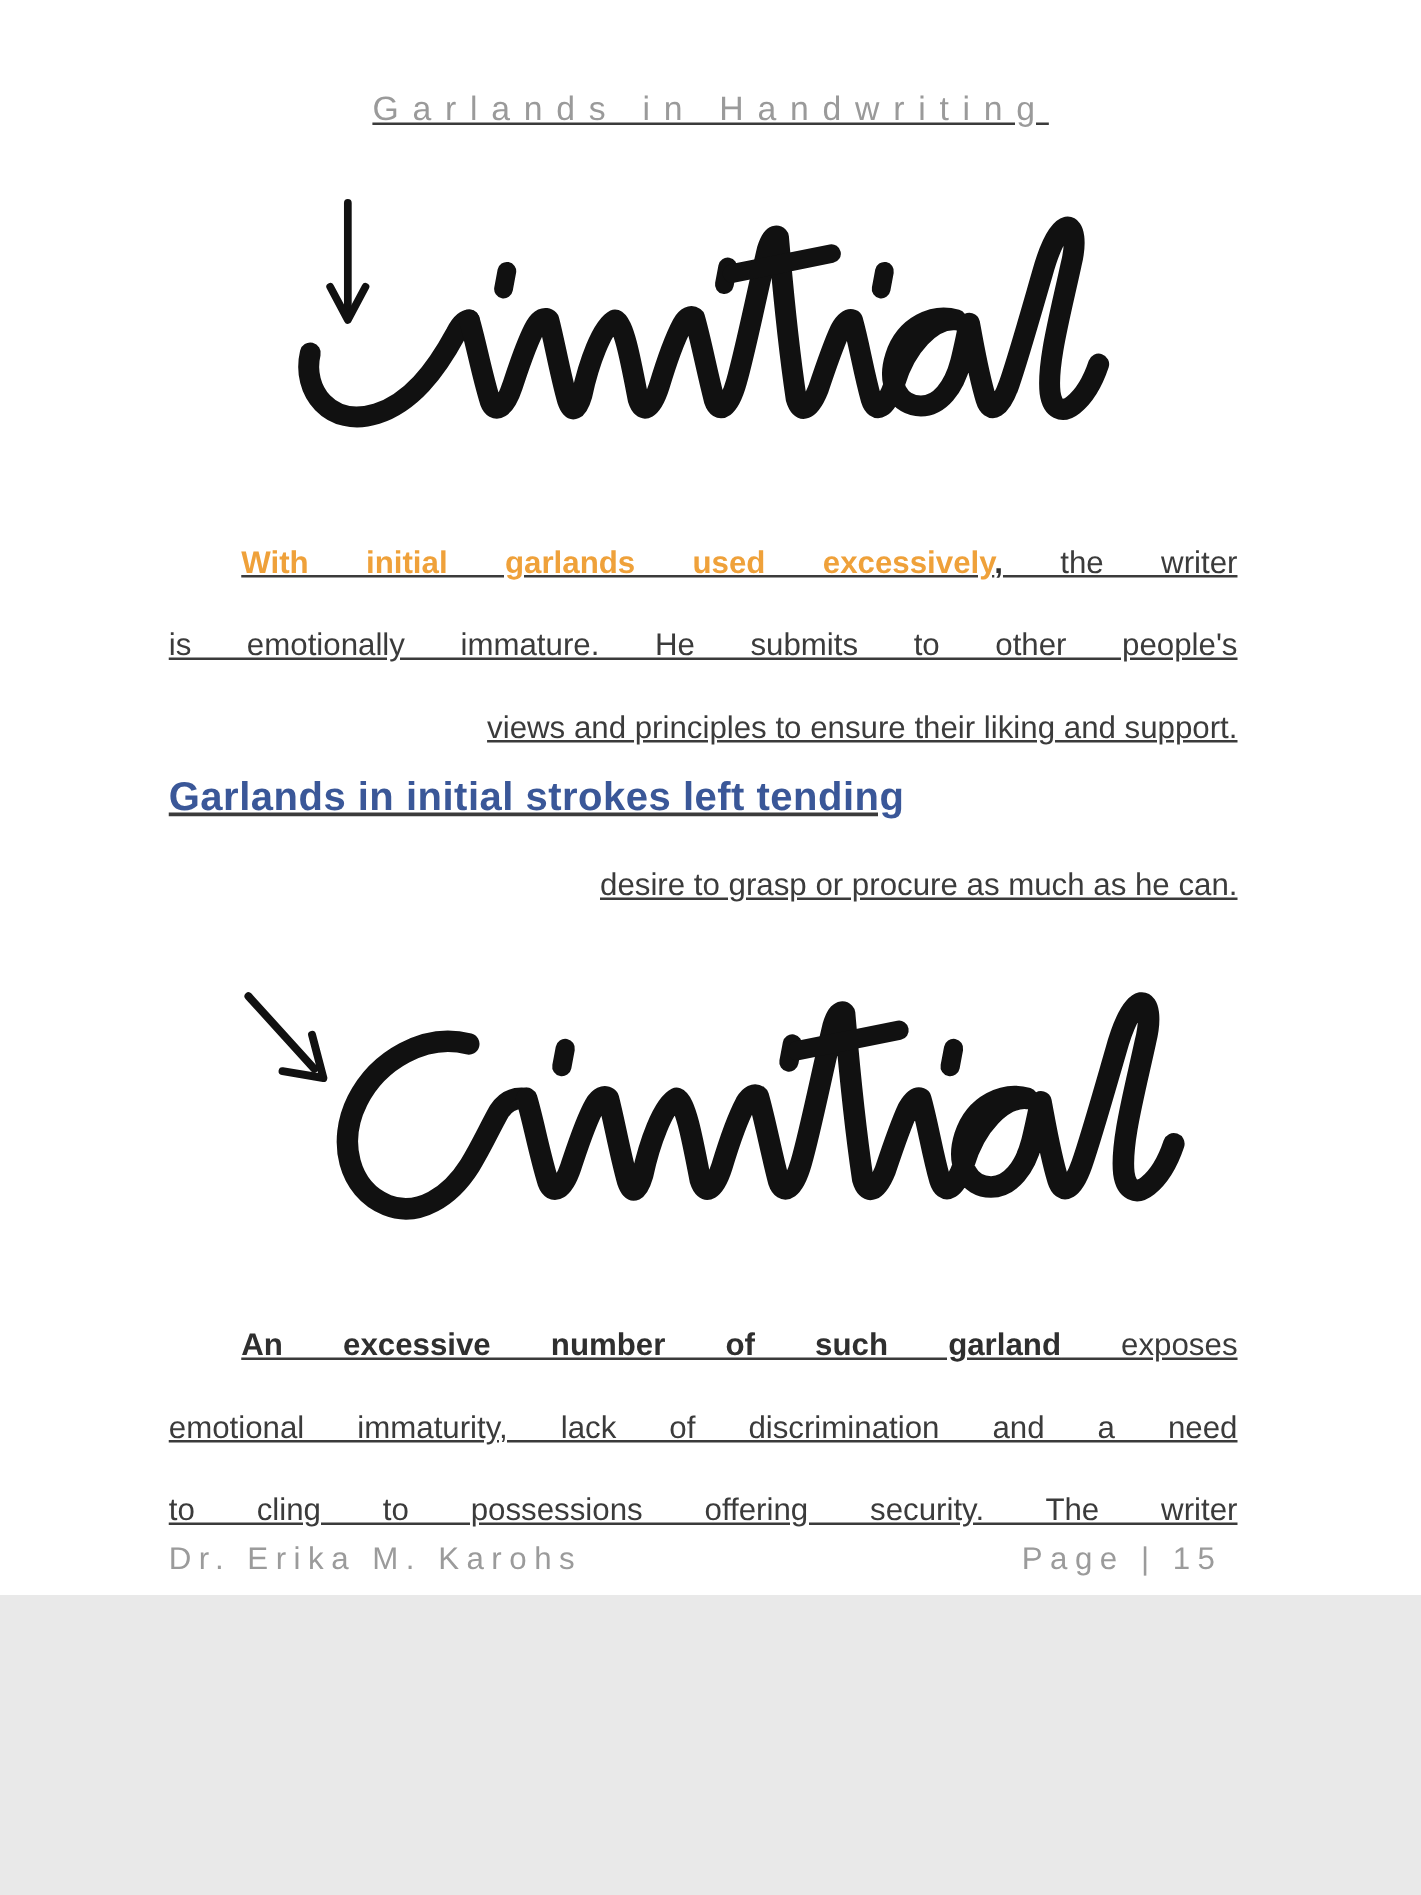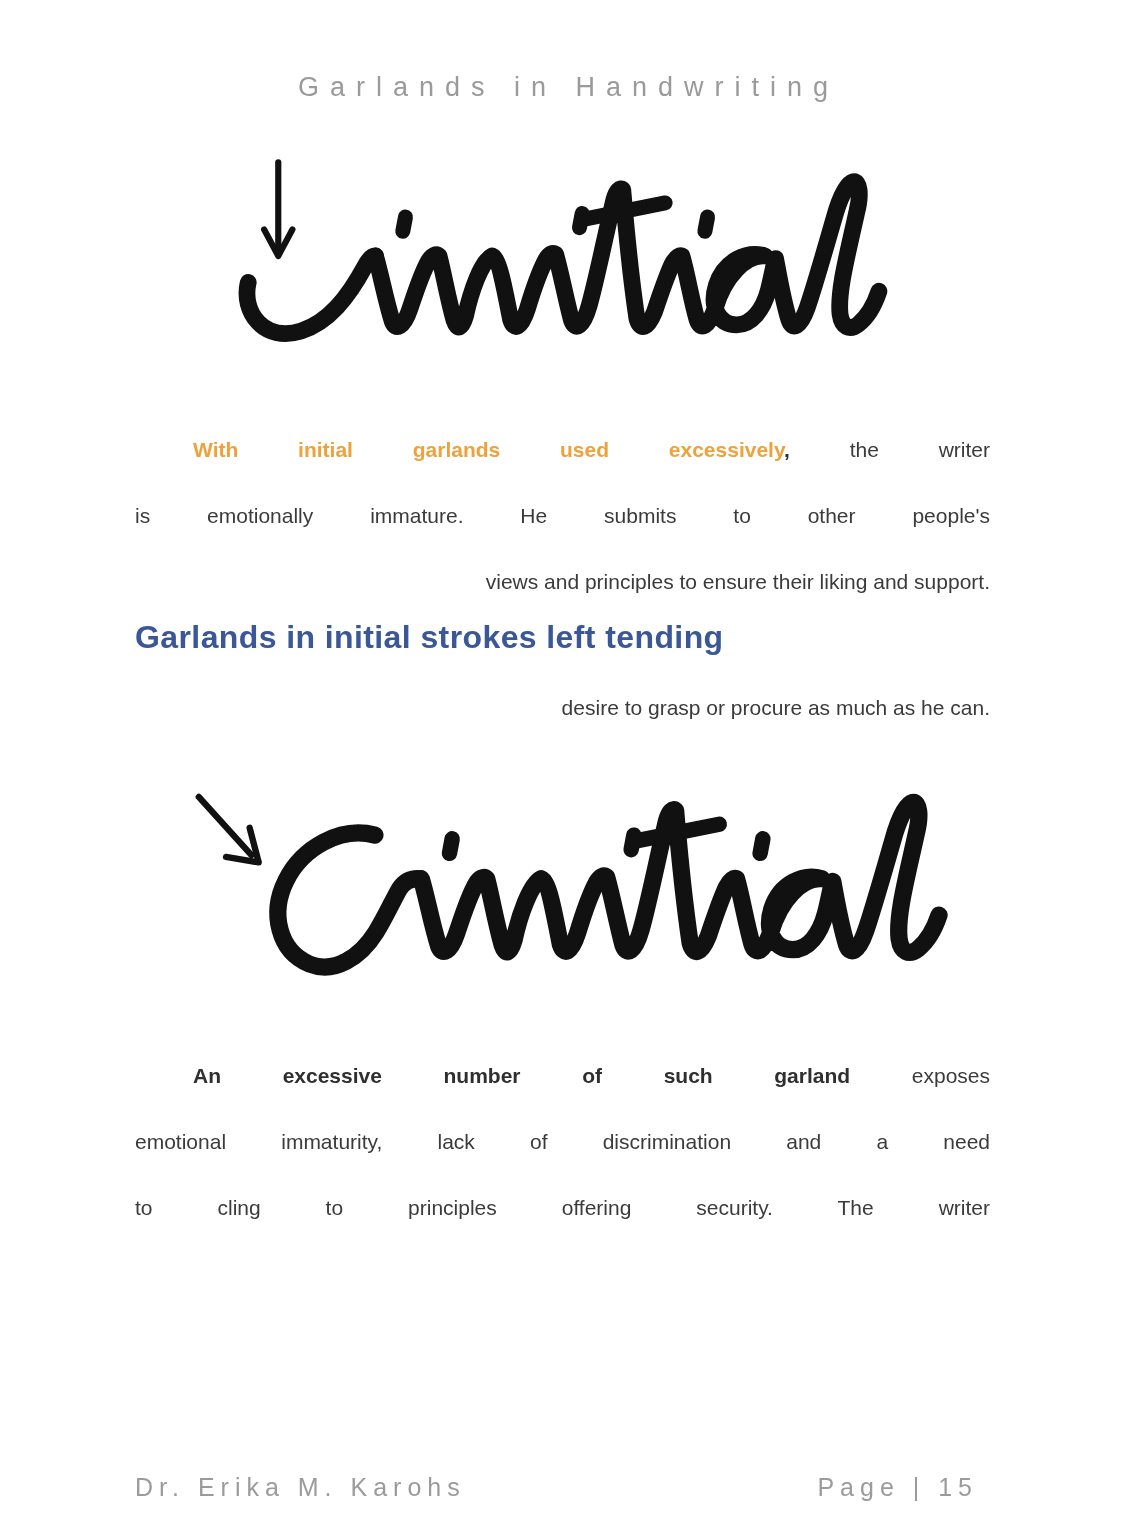--- a/index.html
+++ b/index.html
@@ -1,44 +1,45 @@
 <!DOCTYPE html>
 <html><head>
 <meta charset="utf-8">
 <style>
   * { margin:0; padding:0; box-sizing:border-box; }
   html,body { background:#e9e9e9; }
   .page {
     position:relative;
-    width:1137px; height:1516px;
+    width:1137px; height:1276px;
     margin:0 auto;
     background:#ffffff;
     font-family:"Liberation Sans", sans-serif;
     color:#3b3b3b;
     overflow:hidden;
+    text-decoration:underline;
   }
   .header {
     padding-top:72px;
     text-align:center;
     color:#9a9a9a;
     font-size:27px;
     letter-spacing:11px;
     white-space:nowrap;
   }
   .content { margin:0 147px 0 135px; }
 
   .figure { display:block; }
   .fig1 { margin-top:54px; margin-left:88px; }
   .fig2 { margin-top:36px; margin-left:38px; }
   .ink { stroke:#111111; fill:none; stroke-linecap:round; stroke-linejoin:round; }
   .ink-word { stroke-width:19; }
   .ink-dot  { stroke-width:17; }
   .ink-arrow{ stroke-width:7; }
 
-  .para { font-size:21px; }
+  .para { font-size:25px; }
   .para .line {
     line-height:66px;
     height:66px;
     text-align:right;
     white-space:nowrap;
   }
   .para .line.just { text-align:justify; text-align-last:justify; white-space:normal; }
   .para .line.indent { text-indent:58px; }
   .p1 { margin-top:48px; }
   .p2 { margin-top:16px; }
@@ -152,21 +153,21 @@
           <path class="ink ink-dot" d="M 406 64 L 403 80"></path>
           <path class="ink ink-dot" d="M 548 68 L 545 84"></path>
           <path class="ink ink-dot" d="M 410 70 L 500 52"></path>
         </g>
       </g>
     </svg>
 
     <div class="para p3">
         <div class="line indent just"><span class="bold">An excessive number of such garland</span><span> exposes</span></div>
         <div class="line just"><span>emotional immaturity, lack of discrimination and a need</span></div>
-        <div class="line just"><span>to cling to principles offering security. The writer</span></div>
+        <div class="line just"><span>to cling to possessions offering security. The writer</span></div>
       </div>
 
   </div>
 
   <div class="footer">
     <span>Dr. Erika M. Karohs</span>
     <span>Page | 15</span>
   </div>
 
 </div>

